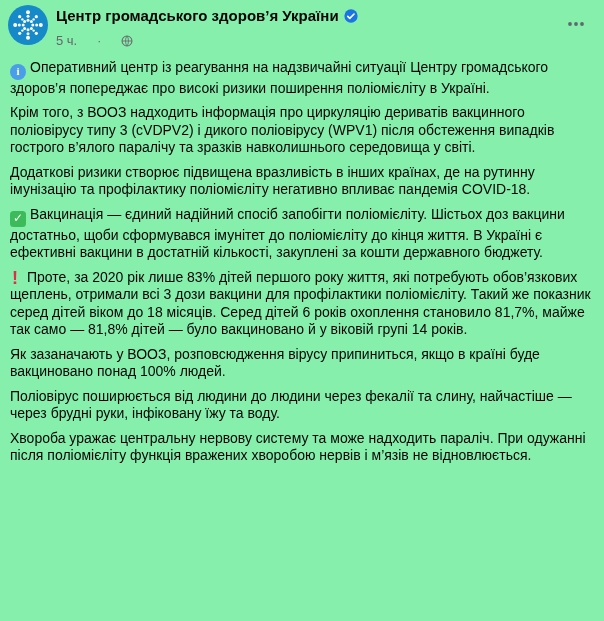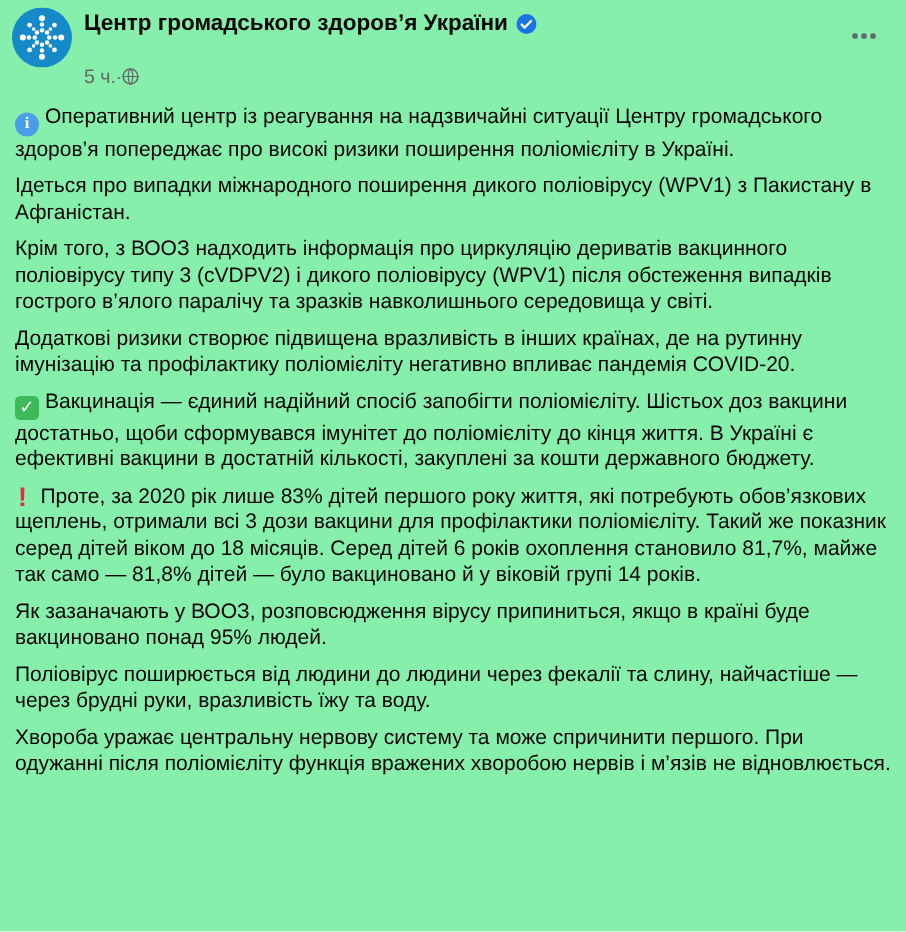--- a/index.html
+++ b/index.html
@@ -39,25 +39,25 @@
     font-size: 15px;
     font-weight: 700;
     color: #050505;
     line-height: 19px;
     cursor: pointer;
     white-space: nowrap;
   }
   .meta-row {
     display: flex;
     align-items: center;
-    gap: 0;
+    gap: 20px;
     font-size: 13px;
     color: #65676b;
     line-height: 16px;
-    margin-top: 18px;
+    margin-top: 8px;
   }
   .timestamp { cursor: pointer; }
   .meta-dot { font-size: 12px; }
   .more-btn {
     position: absolute;
     top: 10px;
     right: 14px;
     width: 28px;
     height: 28px;
     display: flex;
@@ -167,24 +167,23 @@
           <circle cx="4" cy="10" r="1.9"></circle>
             <circle cx="10" cy="10" r="1.9"></circle>
             <circle cx="16" cy="10" r="1.9"></circle>
         </g>
       </svg>
     </div>
   </div>
 
   <div class="post-body">
     <p><span class="emoji emoji-info">i</span><span>Оперативний центр із реагування на надзвичайні ситуації Центру громадського здоров’я попереджає про високі ризики поширення поліомієліту в Україні.</span></p>
-    <p><span>Ідеться про випадки міжнародного поширення дикого поліовірусу (WPV1) з Пакистану в Афганістан.</span></p>
     <p><span>Крім того, з ВООЗ надходить інформація про циркуляцію дериватів вакцинного поліовірусу типу 3 (cVDPV2) і дикого поліовірусу (WPV1) після обстеження випадків гострого в’ялого паралічу та зразків навколишнього середовища у світі.</span></p>
-    <p><span>Додаткові ризики створює підвищена вразливість в інших країнах, де на рутинну імунізацію та профілактику поліомієліту негативно впливає пандемія COVID-20.</span></p>
+    <p><span>Додаткові ризики створює підвищена вразливість в інших країнах, де на рутинну імунізацію та профілактику поліомієліту негативно впливає пандемія COVID-18.</span></p>
     <p><span class="emoji emoji-check">✓</span><span>Вакцинація — єдиний надійний спосіб запобігти поліомієліту. Шістьох доз вакцини достатньо, щоби сформувався імунітет до поліомієліту до кінця життя. В Україні є ефективні вакцини в достатній кількості, закуплені за кошти державного бюджету.</span></p>
     <p><span class="emoji emoji-excl">!</span><span>Проте, за 2020 рік лише 83% дітей першого року життя, які потребують обов’язкових щеплень, отримали всі 3 дози вакцини для профілактики поліомієліту. Такий же показник серед дітей віком до 18 місяців. Серед дітей 6 років охоплення становило 81,7%, майже так само — 81,8% дітей — було вакциновано й у віковій групі 14 років.</span></p>
-    <p><span>Як зазаначають у ВООЗ, розповсюдження вірусу припиниться, якщо в країні буде вакциновано понад 95% людей.</span></p>
-    <p><span>Поліовірус поширюється від людини до людини через фекалії та слину, найчастіше — через брудні руки, вразливість їжу та воду.</span></p>
-    <p><span>Хвороба уражає центральну нервову систему та може спричинити першого. При одужанні після поліомієліту функція вражених хворобою нервів і м’язів не відновлюється.</span></p>
+    <p><span>Як зазаначають у ВООЗ, розповсюдження вірусу припиниться, якщо в країні буде вакциновано понад 100% людей.</span></p>
+    <p><span>Поліовірус поширюється від людини до людини через фекалії та слину, найчастіше — через брудні руки, інфіковану їжу та воду.</span></p>
+    <p><span>Хвороба уражає центральну нервову систему та може надходить параліч. При одужанні після поліомієліту функція вражених хворобою нервів і м’язів не відновлюється.</span></p>
 
   </div>
 
 </div>
 
 </body></html>

